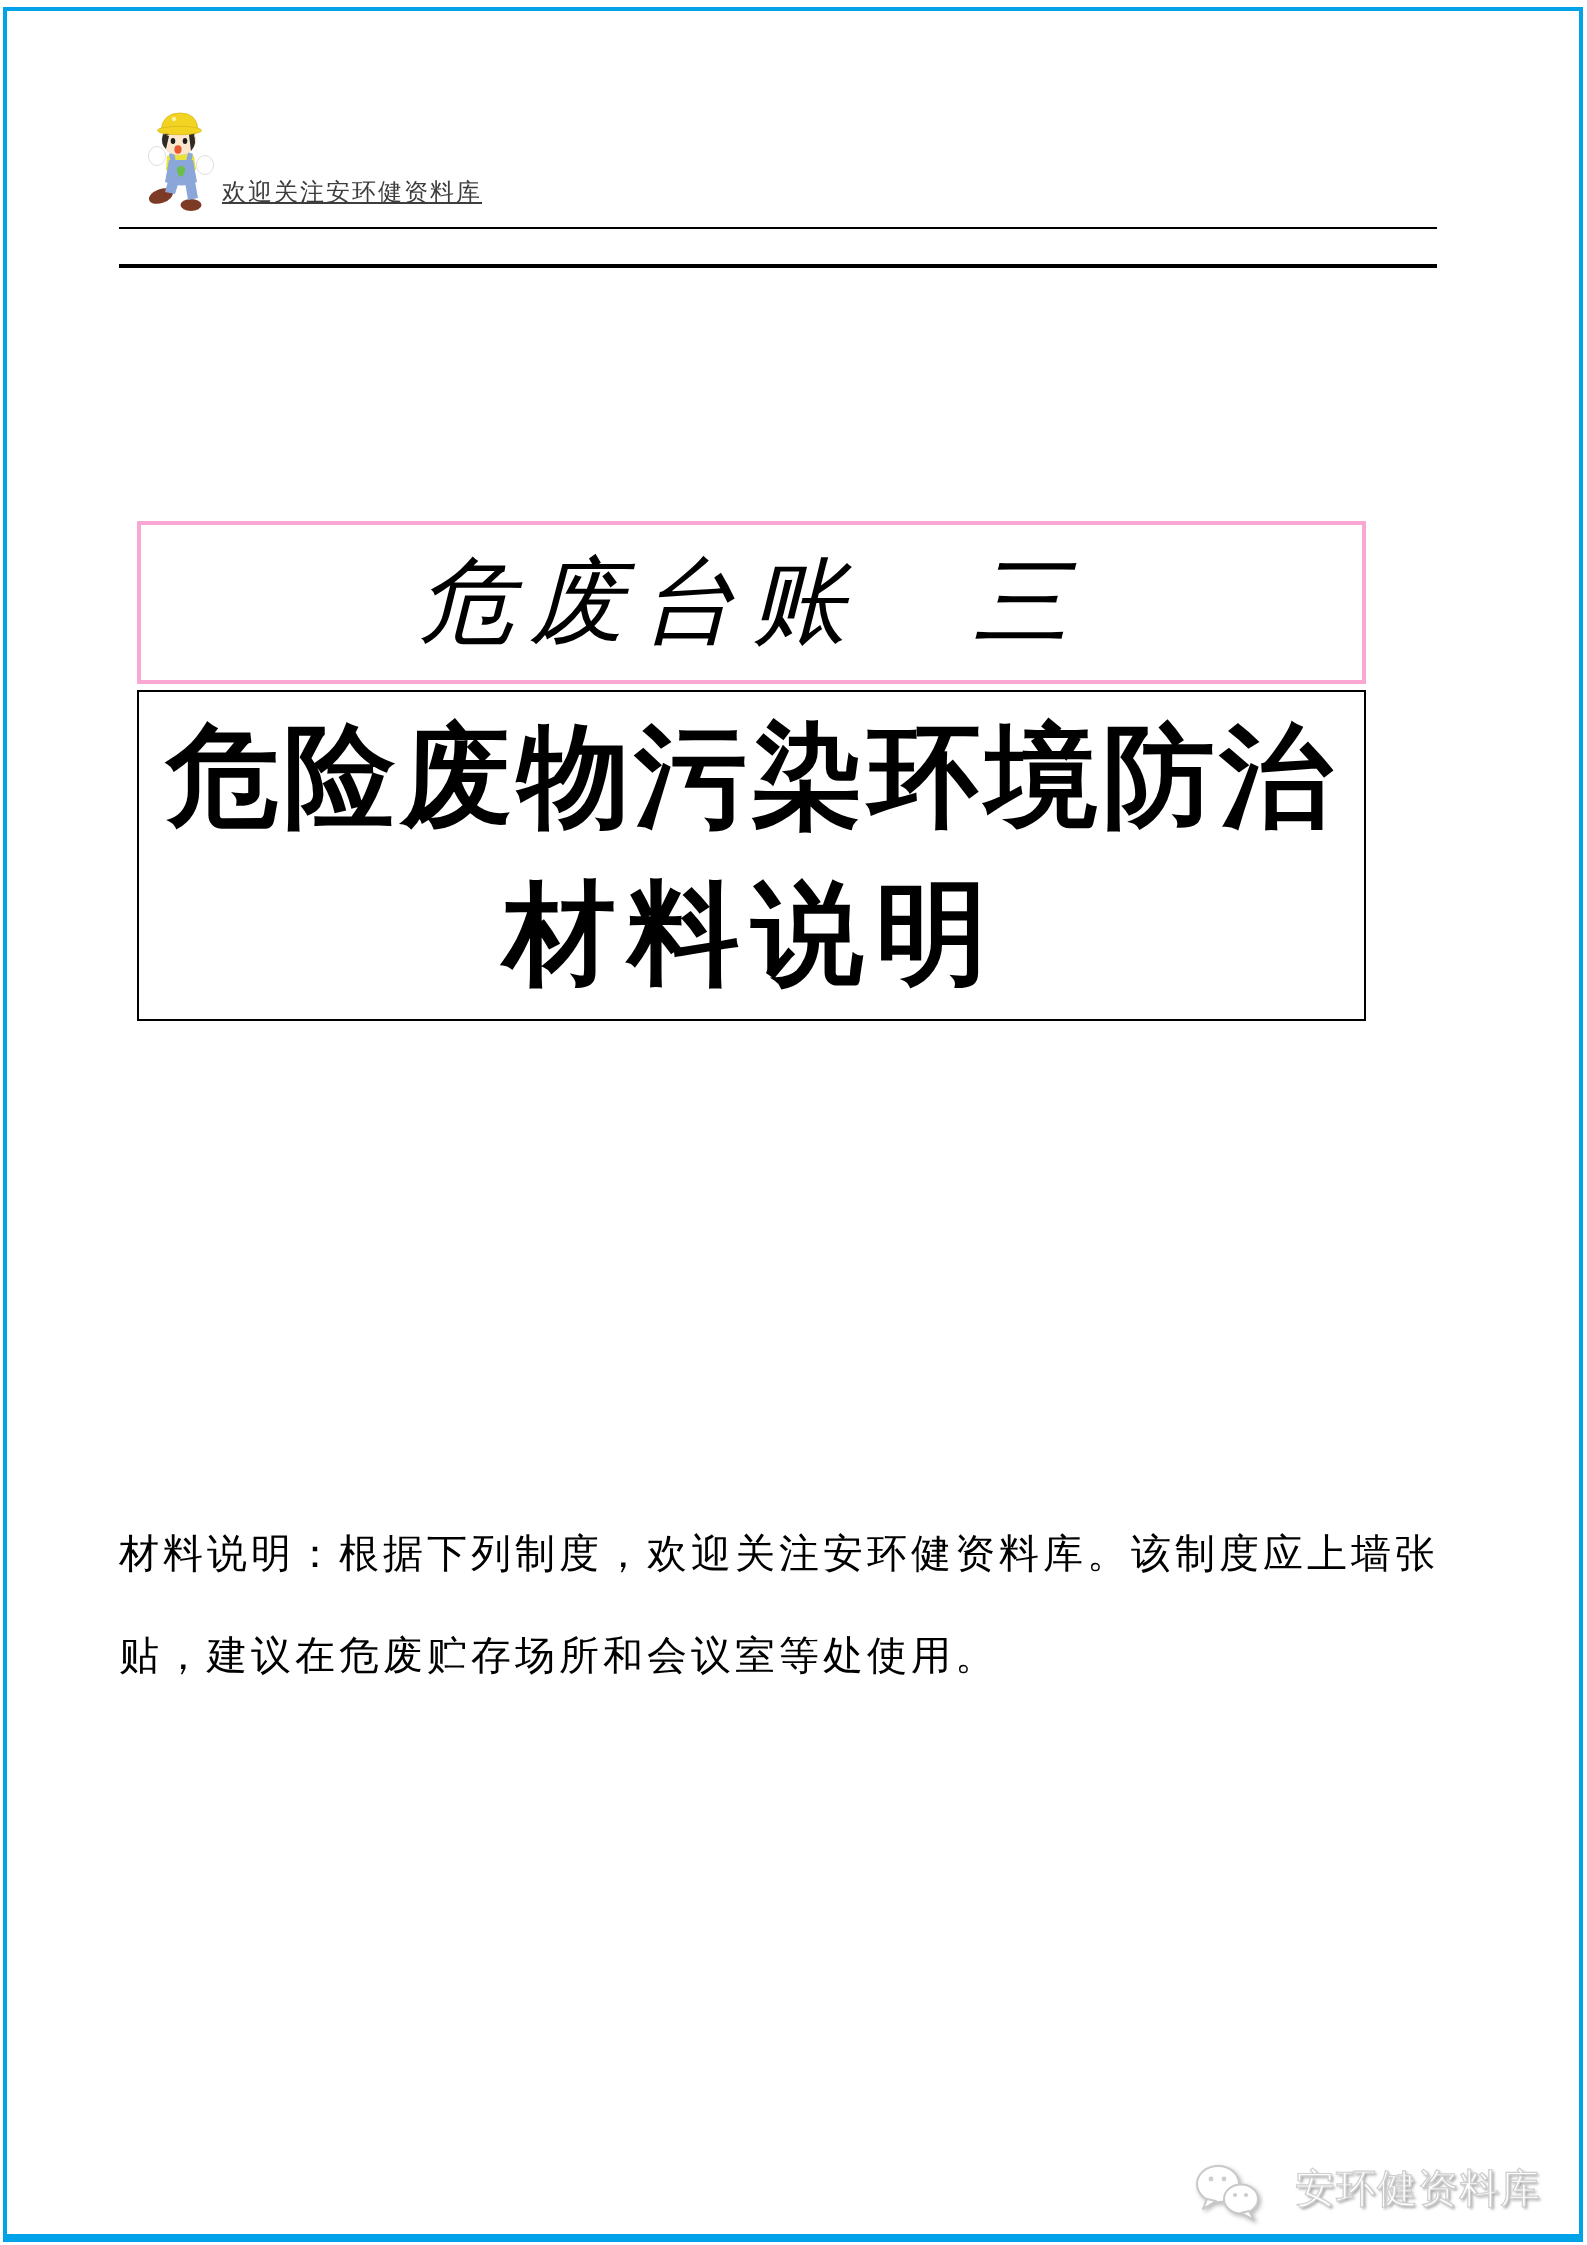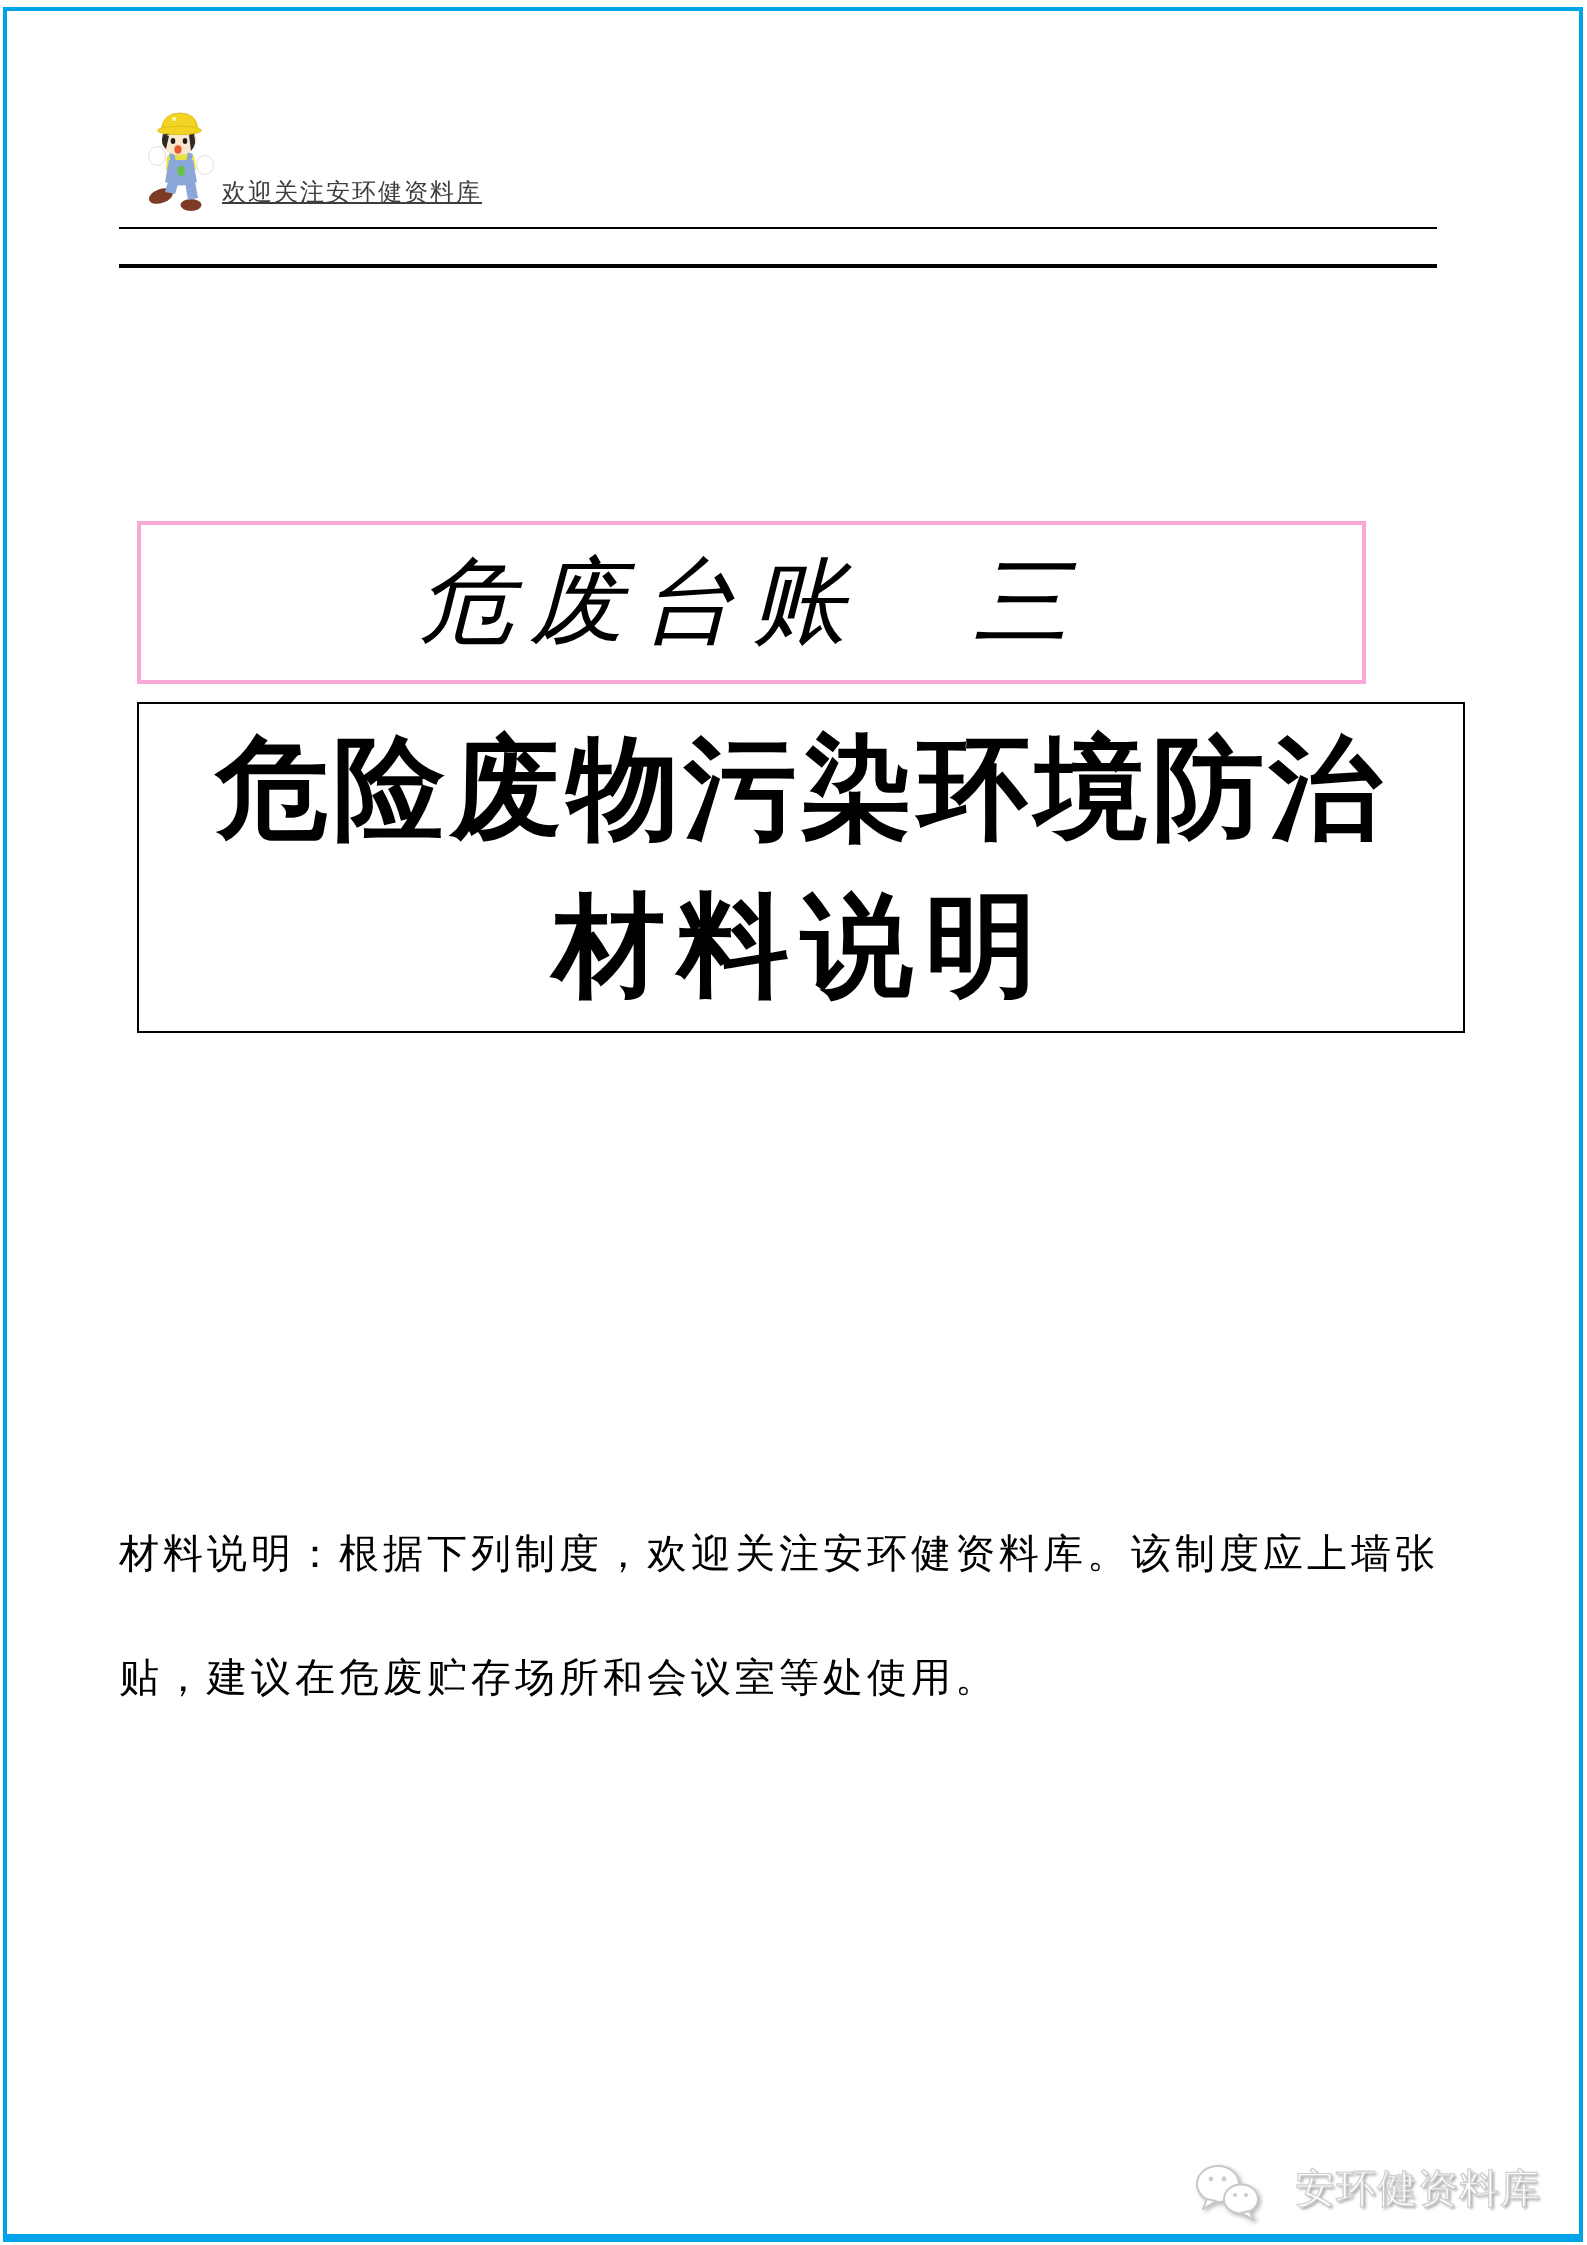--- a/index.html
+++ b/index.html
@@ -43,48 +43,47 @@
     border: 4px solid #f9a8d4; box-sizing: border-box;
     display: flex; align-items: center; justify-content: center;
     font-family: "Liberation Serif", serif;
     font-style: italic;
     font-size: 95px; letter-spacing: 16px;
     color: #000;
     background: #fff;
   }
   .title-box {
     position: absolute; left: 137px; top: 690px;
-    width: 1328px; height: 331px;
+    width: 1229px; height: 331px;
     border: 2px solid #000; box-sizing: border-box;
     text-align: center;
     color: #000;
     background: #fff;
     font-family: "Liberation Sans", sans-serif;
     font-weight: 900;
-    margin-top: 12px;
   }
   .title-line1 {
     font-size: 112px; line-height: 163px;
     letter-spacing: 5px;
     margin-top: 3px;
   }
   .title-line2 {
     font-size: 112px; line-height: 152px;
     letter-spacing: 12px;
   }
   
   .body-text {
     position: absolute; left: 119px; top: 1532px;
     width: 1340px;
     font-family: "Liberation Serif", serif;
     font-size: 40px; letter-spacing: 4px;
     color: #000;
   }
   .body-line { margin: 0; white-space: nowrap; line-height: 44px; }
-  .body-line + .body-line { margin-top: 80px; }
+  .body-line + .body-line { margin-top: 58px; }
   
   .footer-brand {
     position: absolute; right: 46px; bottom: 20px;
     display: flex; align-items: flex-start; gap: 29px;
   }
   .wechat-icon-wrap {
     width: 74px; height: 64px;
     filter: drop-shadow(2px 2px 2px #b8b8b8);
   }
   .brand-text {

